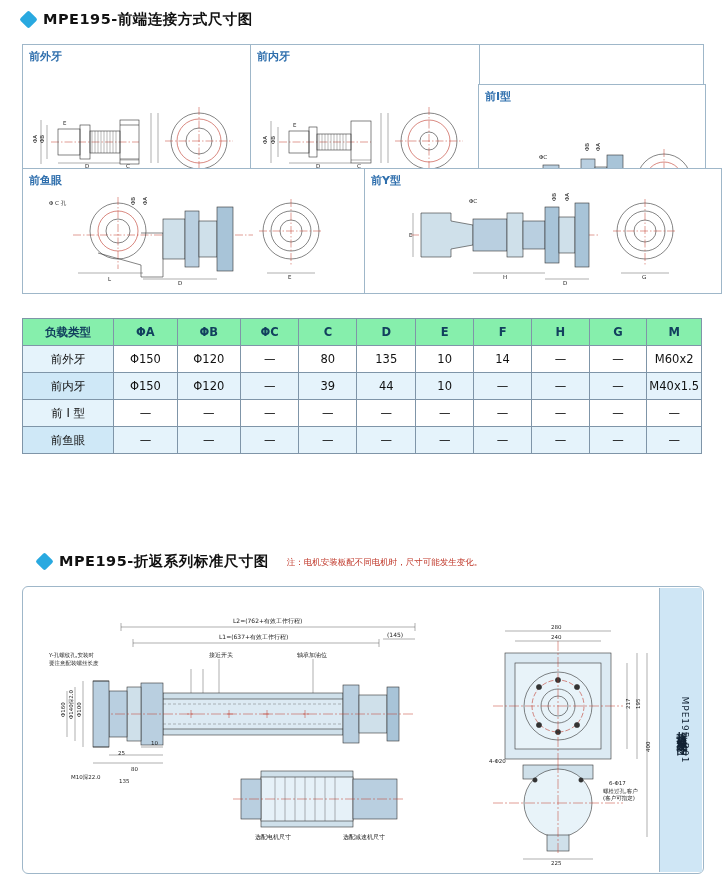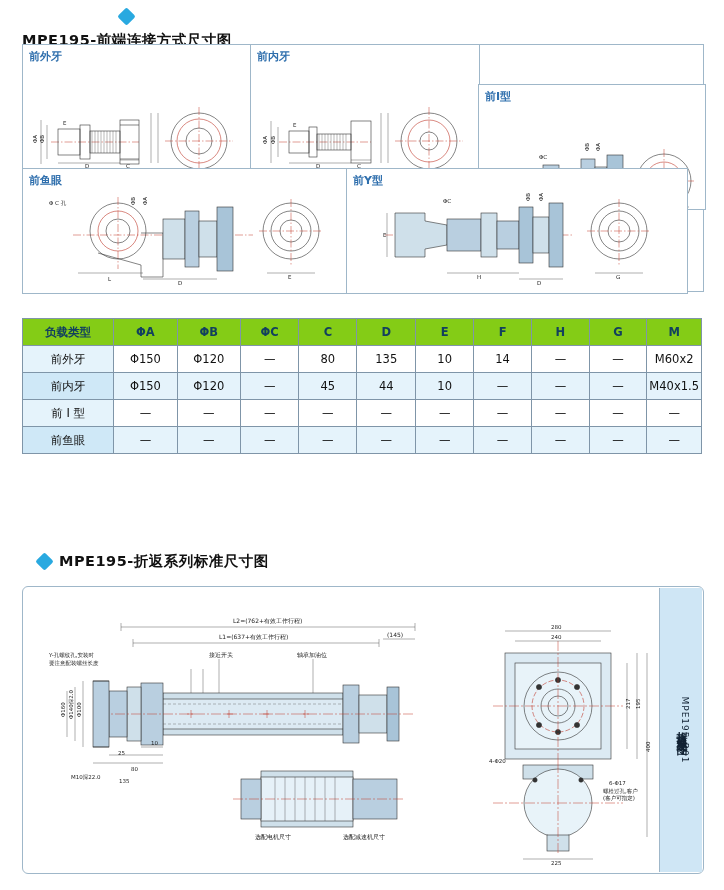--- a/index.html
+++ b/index.html
@@ -56,21 +56,21 @@
     border-collapse:collapse;
     font-size:11.5px;
   }
   table.dims th, table.dims td{
     border:1px solid #7f95a8;
     text-align:center;
     height:26px;
     padding:0 2px;
   }
   table.dims thead th{
-    background:#84cc16;
+    background:#86efac;
     font-weight:bold;
     color:#12405e;
   }
   table.dims tbody tr.alt td{background:#e5f3fb;}
   table.dims tbody td.first{background:#e5f3fb;}
   table.dims tbody tr.alt td.first{background:#cfe8f7;}
 
   
   .big-panel{
     position:absolute;
@@ -99,21 +99,21 @@
   }
 
   .tiny{font-size:6px;fill:#222;}
   .tiny2{font-size:5.5px;fill:#222;}
 </style>
 </head>
 <body>
 
 <div class="page">
 
-  <div class="sect-head" style="position:absolute;left:0;top:10px;flex-direction:column;">
+  <div class="sect-head" style="position:absolute;left:0;top:10px;">
     <span class="diamond"></span>
     <span class="sect-title">MPE195-前端连接方式尺寸图</span>
   </div>
 
   <div class="panel" style="left:22px;top:44px;width:680px;height:246px;">
 
     <div class="cell" style="left:-1px;top:-1px;width:228px;height:124px;">
       <span class="cell-label">前外牙</span>
       <svg class="dwg" viewBox="0 0 228 124">
         <g stroke="#333" fill="none" stroke-width="0.6">
@@ -270,21 +270,21 @@
           <circle cx="268" cy="62" r="20" stroke="#333"></circle>
           <circle cx="268" cy="62" r="11"></circle>
           <line x1="236" y1="62" x2="300" y2="62" stroke="#c0392b" stroke-width="0.5" stroke-dasharray="8,2,1.5,2"></line>
           <line x1="268" y1="30" x2="268" y2="96" stroke="#c0392b" stroke-width="0.5" stroke-dasharray="8,2,1.5,2"></line>
           <line x1="244" y1="104" x2="292" y2="104" stroke-width="0.4"></line>
         </g>
         <text class="tiny2" x="265" y="110">E</text>
       </svg>
     </div>
 
-    <div class="cell" style="left:323px;top:123px;width:340px;height:124px;">
+    <div class="cell" style="left:341px;top:123px;width:340px;height:124px;padding-left:16px;">
       <span class="cell-label">前Y型</span>
       <svg class="dwg" viewBox="0 0 340 124">
         <g stroke="#333" fill="none" stroke-width="0.6">
           <line x1="38" y1="66" x2="225" y2="66" stroke="#c0392b" stroke-width="0.5" stroke-dasharray="8,2,1.5,2"></line>
           <path d="M48 44 L78 44 L78 52 L100 56 L100 76 L78 80 L78 88 L48 88 Z" fill="#cfe0ea"></path>
           <rect x="100" y="50" width="34" height="32" fill="#b9cfe0"></rect>
           <rect x="134" y="44" width="16" height="44" fill="#cfe0ea"></rect>
           <rect x="150" y="52" width="22" height="28" fill="#b9cfe0"></rect>
           <rect x="172" y="38" width="14" height="56" fill="#a8c4d8"></rect>
           <rect x="186" y="48" width="16" height="36" fill="#cfe0ea"></rect>
@@ -340,21 +340,21 @@
         <td>14</td>
         <td>—</td>
         <td>—</td>
         <td>M60x2</td>
       </tr>
       <tr class="alt">
         <td class="first">前内牙</td>
         <td>Φ150</td>
         <td>Φ120</td>
         <td>—</td>
-        <td>45</td>
+        <td>39</td>
         <td>44</td>
         <td>10</td>
         <td>—</td>
         <td>—</td>
         <td>—</td>
         <td>M40x1.5</td>
       </tr>
       <tr>
         <td class="first">前 I 型</td>
         <td>—</td>
@@ -380,20 +380,21 @@
         <td>—</td>
         <td>—</td>
         <td>—</td>
       </tr>
     </tbody>
   </table>
 
   <div class="sect-head" style="position:absolute;left:16px;top:552px;">
     <span class="diamond"></span>
     <span class="sect-title">MPE195-折返系列标准尺寸图</span>
+    <span class="sect-note">注：电机安装板配不同电机时，尺寸可能发生变化。</span>
   </div>
 
   <div class="big-panel" style="left:22px;top:586px;width:680px;height:286px;border-radius:6px;">
 
     <svg class="dwg" viewBox="0 0 680 286">
 
       <g stroke="#333" fill="none" stroke-width="0.6">
 
         <rect x="140" y="106" width="180" height="42" fill="#cfe0ea"></rect>
         <rect x="140" y="112" width="180" height="30" fill="#dceaf3"></rect>

